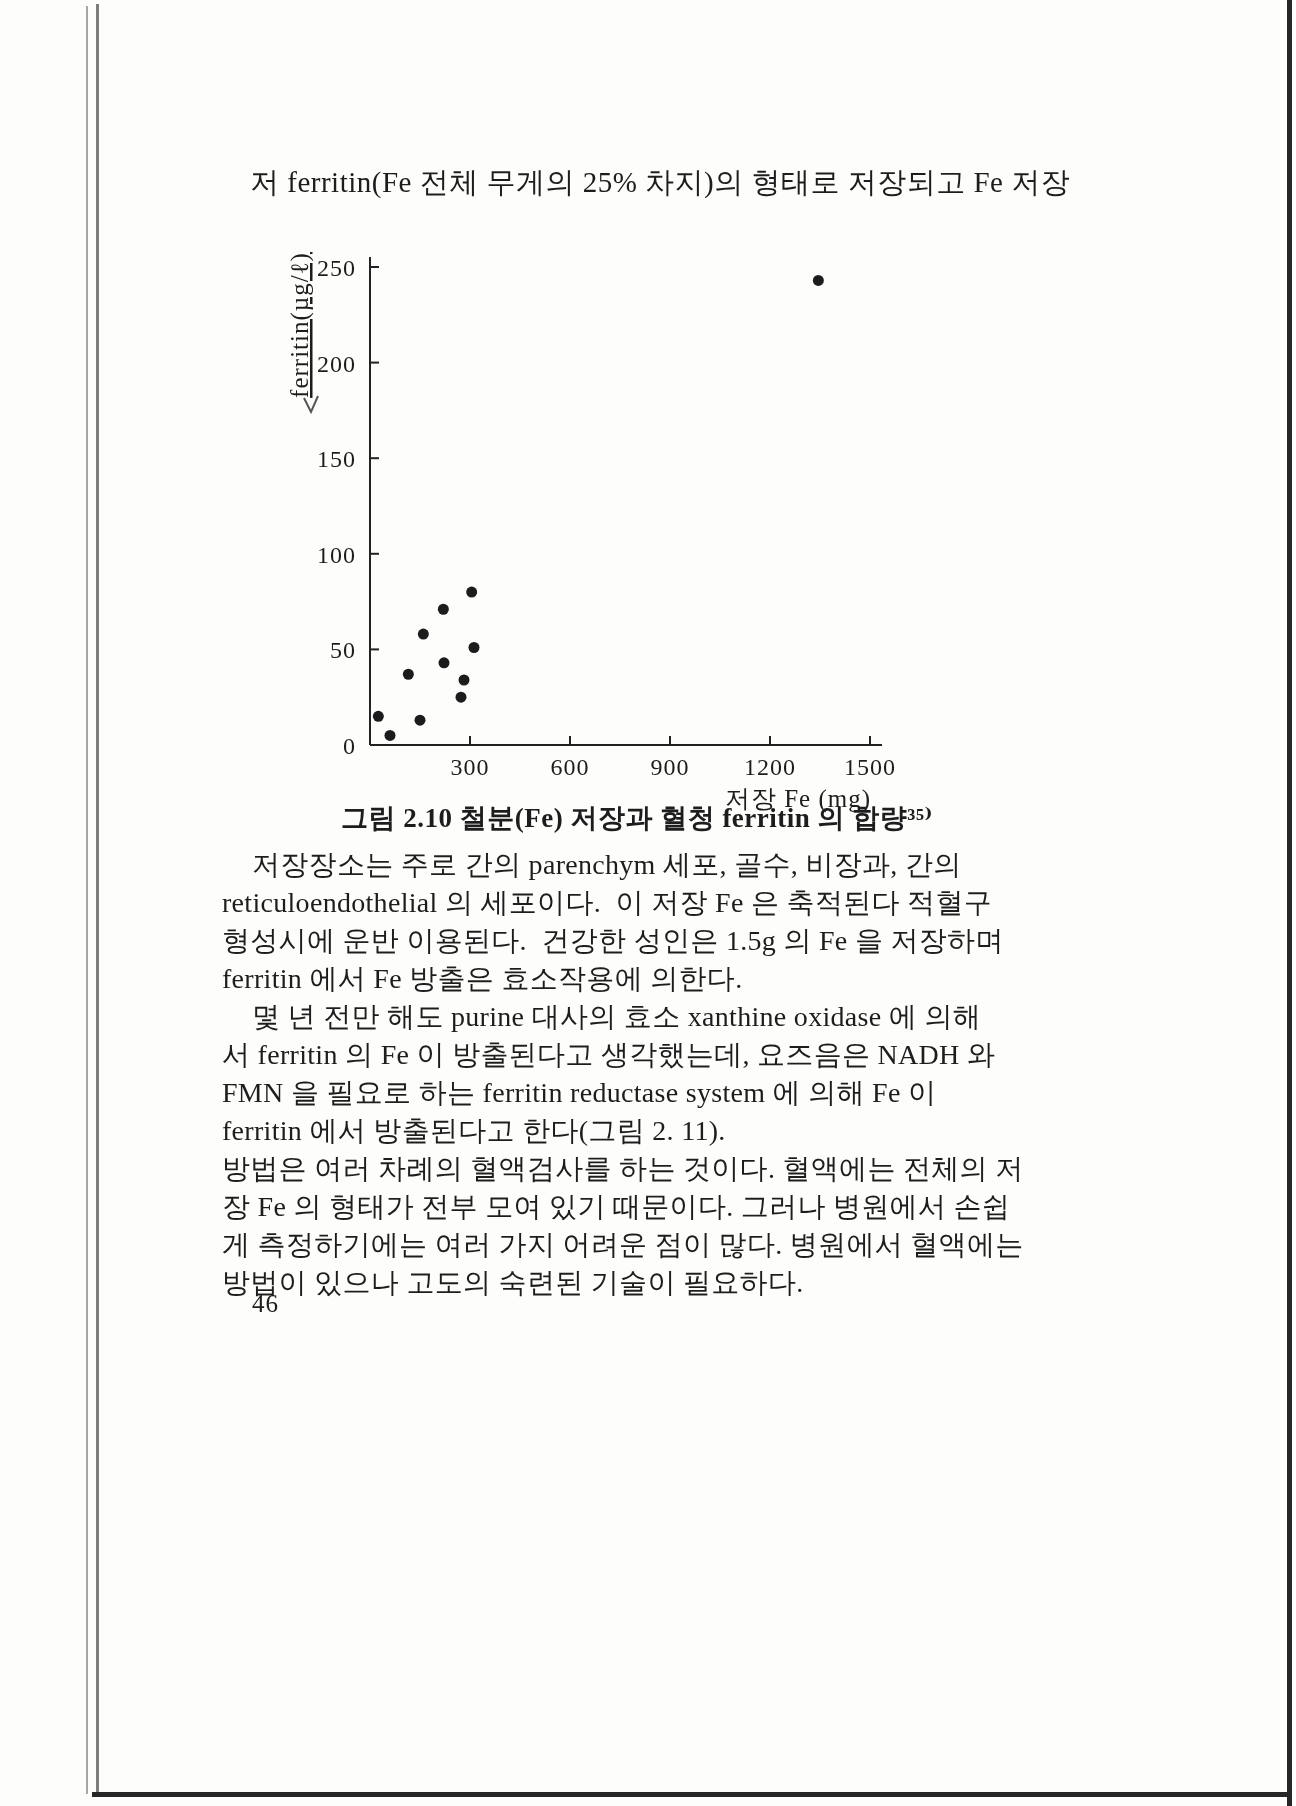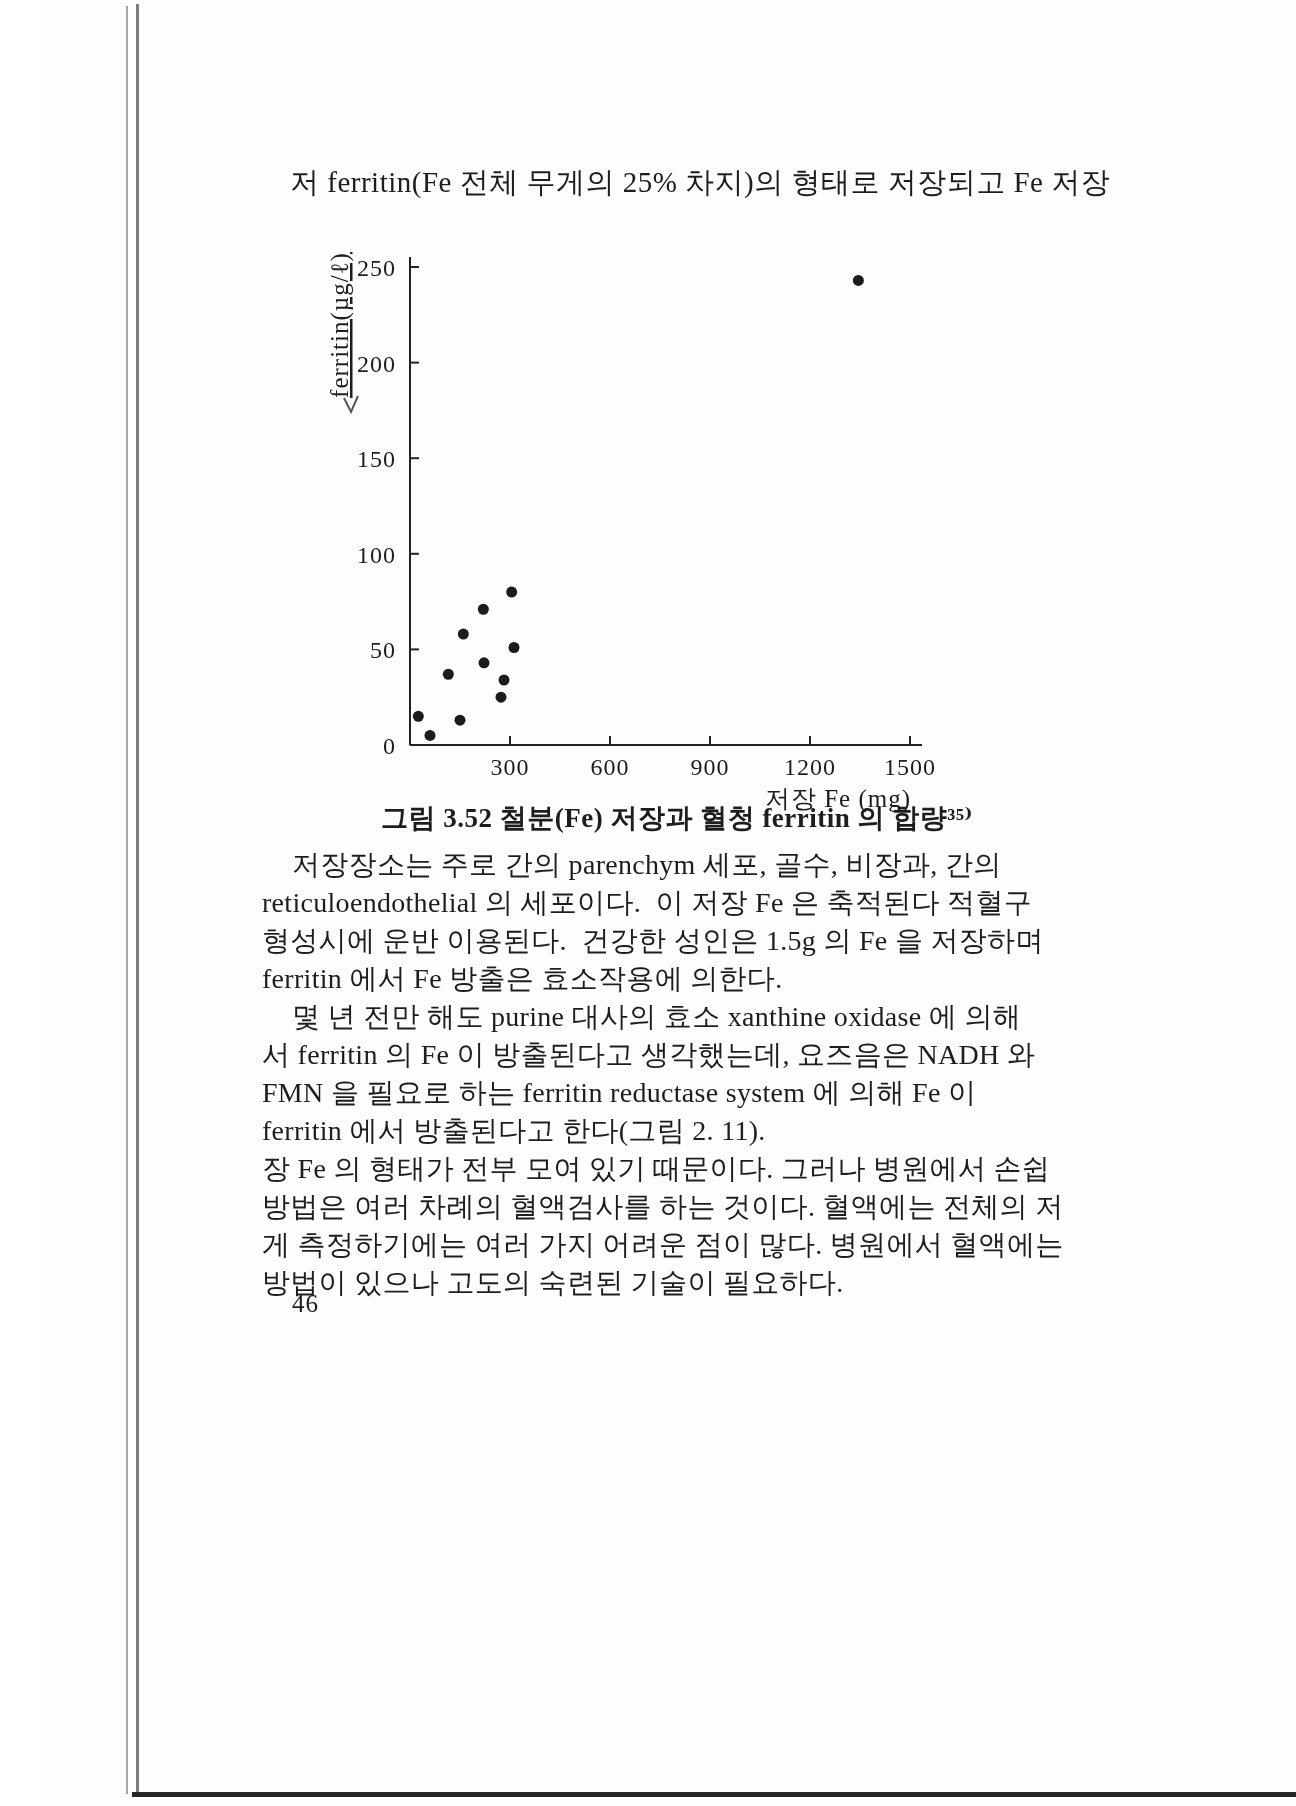--- a/index.html
+++ b/index.html
@@ -5,21 +5,21 @@
   * { box-sizing: border-box; }
   html, body { margin: 0; padding: 0; }
   body {
     width: 1296px; height: 1806px;
     background: #ffffff;
     font-family: "Liberation Serif", "DejaVu Serif", serif;
     color: #1d1d1d;
     position: relative;
     overflow: hidden;
   }
-  .page { position: absolute; inset: 0; background: #fdfdfb; margin-left: 40px; }
+  .page { position: absolute; inset: 0; background: #fdfdfb; }
 
   
   .edge-left-outer { position: absolute; left: 86px; top: 6px; width: 2px; height: 1788px; background: #a6a6a6; }
   .edge-left-inner { position: absolute; left: 96px; top: 4px; width: 3px; height: 1792px; background: #7d7d7d; }
   .edge-right { position: absolute; left: 1287px; top: 0; width: 5px; height: 1806px; background: #262626; }
   .edge-bottom { position: absolute; left: 92px; top: 1792px; width: 1200px; height: 5px; background: #262626; }
 
   .line { white-space: pre; }
 
   .intro {
@@ -98,38 +98,38 @@
         <circle cx="183.33333333333331" cy="361.24800000000005" r="5.5" fill="#1c1c1c"></circle>
         <circle cx="184" cy="414.784" r="5.5" fill="#1c1c1c"></circle>
         <circle cx="201" cy="449.2" r="5.5" fill="#1c1c1c"></circle>
         <circle cx="204" cy="431.992" r="5.5" fill="#1c1c1c"></circle>
         <circle cx="211.66666666666666" cy="344.04" r="5.5" fill="#1c1c1c"></circle>
         <circle cx="214" cy="399.488" r="5.5" fill="#1c1c1c"></circle>
         <circle cx="558.3333333333333" cy="32.384000000000015" r="5.5" fill="#1c1c1c"></circle>
       </svg>
   </div>
 
-  <div class="caption">그림 3.52  철분(Fe) 저장과 혈청 ferritin 의 합량³⁵⁾</div>
+  <div class="caption">그림 2.10  철분(Fe) 저장과 혈청 ferritin 의 합량³⁵⁾</div>
 
   <div class="bodytext">
     <div class="para">
       <div class="line indent">저장장소는 주로 간의 parenchym 세포, 골수, 비장과, 간의</div>
       <div class="line">reticuloendothelial 의 세포이다.  이 저장 Fe 은 축적된다 적혈구</div>
       <div class="line">형성시에 운반 이용된다.  건강한 성인은 1.5g 의 Fe 을 저장하며</div>
       <div class="line">ferritin 에서 Fe 방출은 효소작용에 의한다.</div>
     </div>
     <div class="para">
       <div class="line indent">몇 년 전만 해도 purine 대사의 효소 xanthine oxidase 에 의해</div>
       <div class="line">서 ferritin 의 Fe 이 방출된다고 생각했는데, 요즈음은 NADH 와</div>
       <div class="line">FMN 을 필요로 하는 ferritin reductase system 에 의해 Fe 이</div>
       <div class="line">ferritin 에서 방출된다고 한다(그림 2. 11).</div>
     </div>
     <div class="para">
+      <div class="line">방법은 여러 차례의 혈액검사를 하는 것이다. 혈액에는 전체의 저</div>
       <div class="line">장 Fe 의 형태가 전부 모여 있기 때문이다. 그러나 병원에서 손쉽</div>
-      <div class="line">방법은 여러 차례의 혈액검사를 하는 것이다. 혈액에는 전체의 저</div>
       <div class="line">게 측정하기에는 여러 가지 어려운 점이 많다. 병원에서 혈액에는</div>
       <div class="line">방법이 있으나 고도의 숙련된 기술이 필요하다.</div>
     </div>
   </div>
 
   <div class="pagenum">46</div>
 
 </div>
 
 </body></html>

